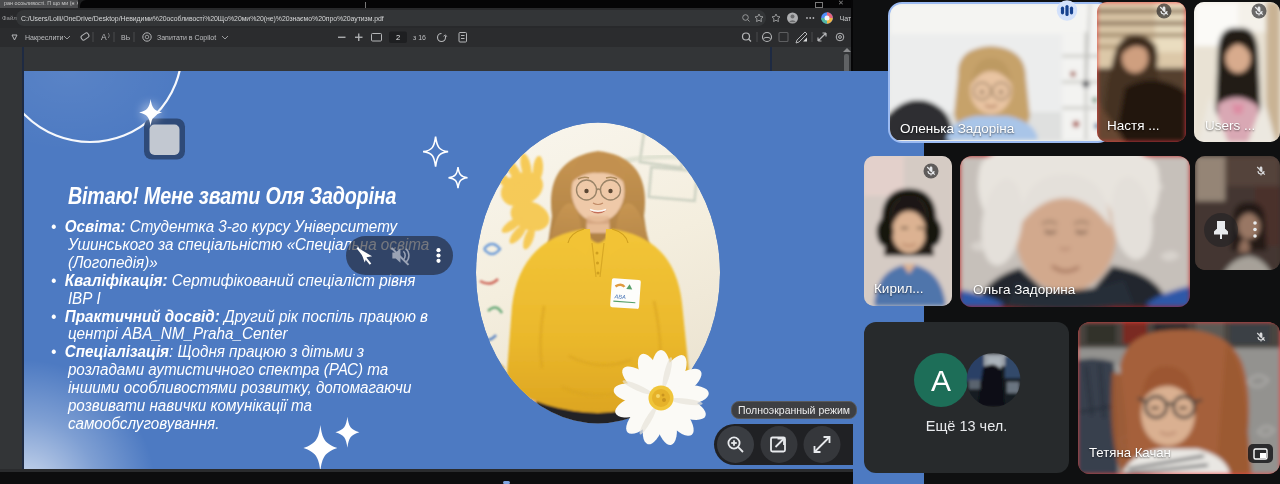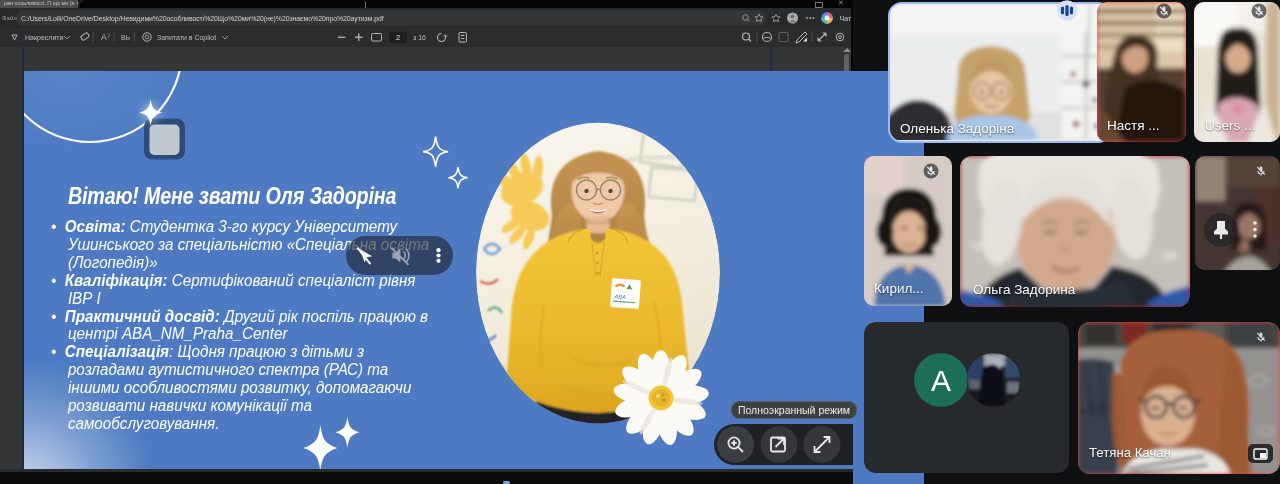--- a/index.html
+++ b/index.html
@@ -577,20 +577,21 @@
         <rect x="103" y="32" width="54" height="12" fill="#9aa0a8"></rect>
         <rect x="103" y="44" width="12" height="14" fill="#55606e"></rect>
         <rect x="102" y="31" width="18" height="28" fill="#2a4066"></rect>
         <rect x="141" y="34" width="16" height="22" fill="#32496b"></rect>
         <rect x="124" y="35" width="13" height="14" fill="#aab2ba"></rect>
         <rect x="105" y="58" width="11" height="9" fill="#5a636e"></rect>
         <rect x="143" y="60" width="12" height="11" fill="#6b7480"></rect>
         <path d="M119 46 Q129 38 138 48 L141 85 L113 85 Z" fill="#0c0f13"></path>
       </g>
     </svg>
+    <div class="abs" style="left:0;top:96px;width:205px;text-align:center;font-size:14.5px;font-weight:500;color:#e8eaed;">Ещё 13 чел.</div>
   </div>
 
   <div class="abs" style="left:1078px;top:322px;width:202px;height:152px;border-radius:12px;overflow:hidden;background:#ef4444;">
     <svg width="202" height="152" viewBox="0 0 202 152">
       <defs>
           <filter id="bH" x="-20%" y="-20%" width="140%" height="140%">
             <feGaussianBlur stdDeviation="2"></feGaussianBlur>
           </filter>
         </defs>
       <g filter="url(#bH)">

